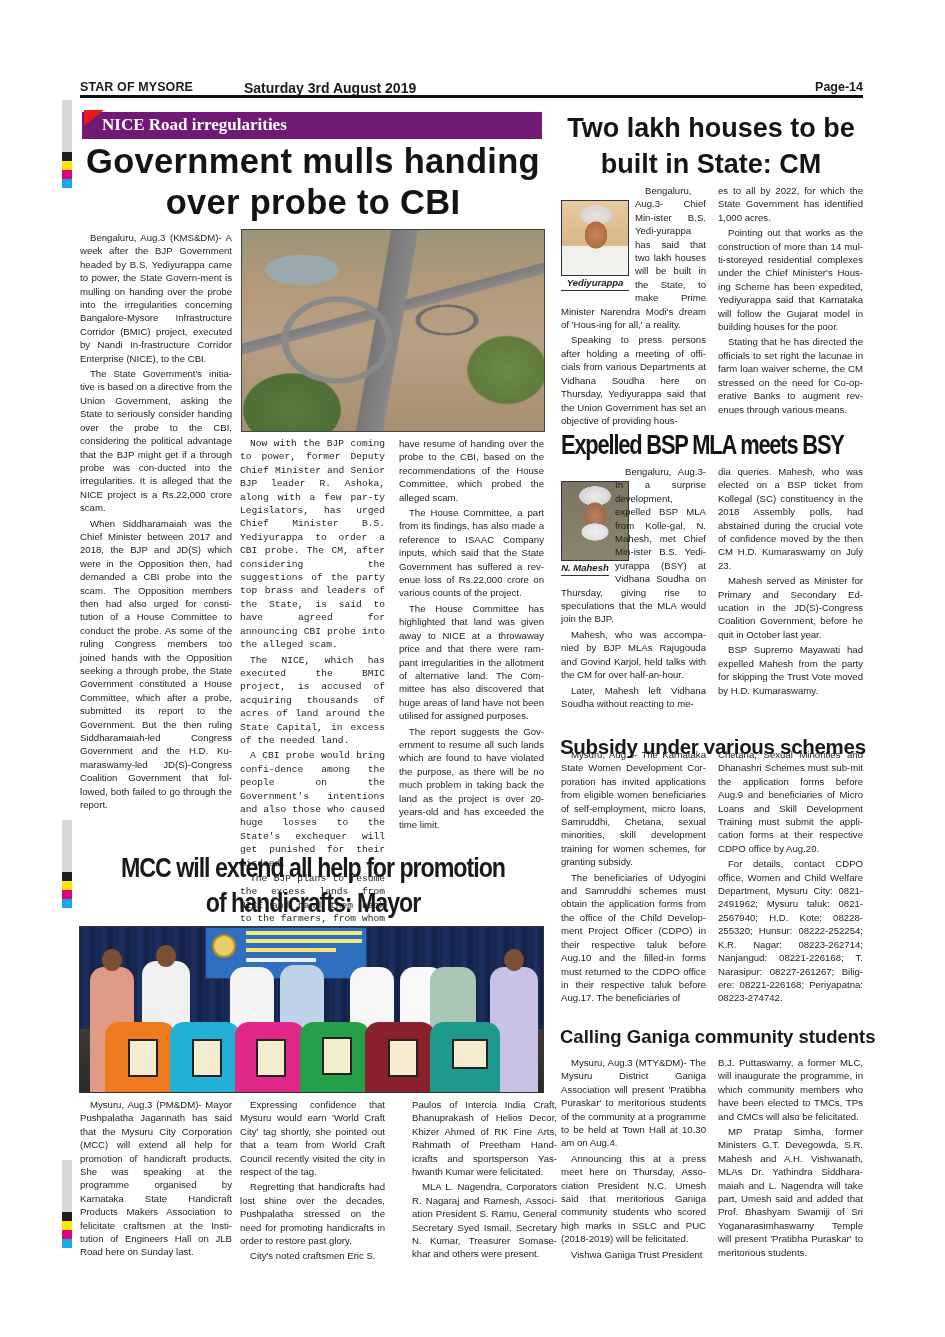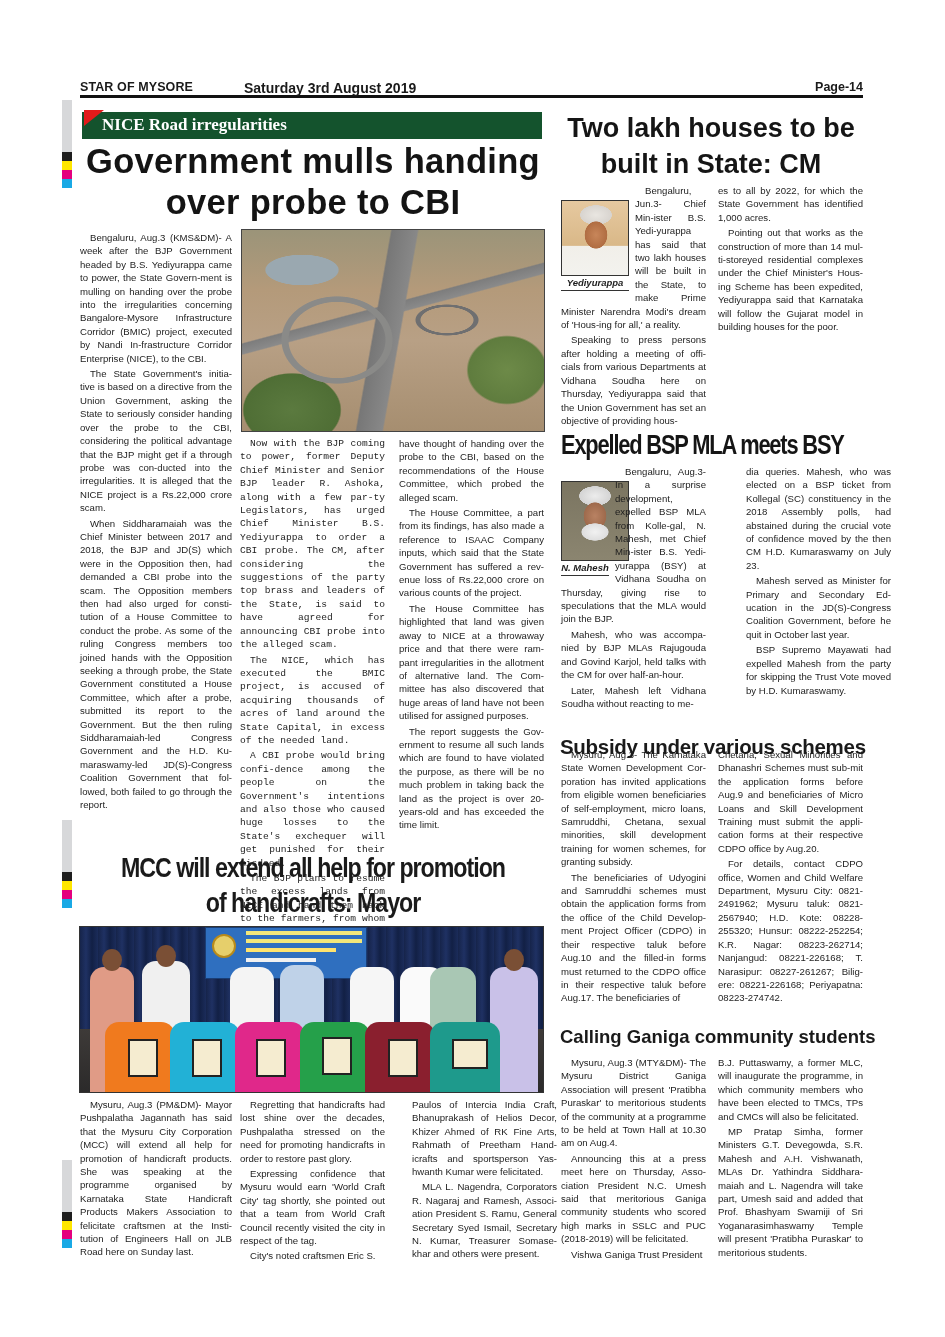--- a/index.html
+++ b/index.html
@@ -14,21 +14,21 @@
   .mh-date { left: 164px; top: 0; font-weight: bold; font-size: 14px; }
   .mh-page { right: 0; top: 0; font-weight: bold; font-size: 12.5px; }
 
   
   .reg { width: 10px; }
   .reg .bar { width: 10px; background: #d7d8da; }
   .reg .sw { width: 10px; height: 9px; }
   .k { background: #1e1e1e; } .y { background: #ffe600; } .m { background: #e5007e; } .c { background: #19a9e5; }
 
   
-  .kicker { left: 82px; top: 112px; width: 460px; height: 27px; background: #14532d; }
+  .kicker { left: 82px; top: 112px; width: 460px; height: 27px; background: #701a75; }
   .kicker .flag { position: absolute; left: 2px; top: -2px; width: 0; height: 0; border-top: 16px solid #e21a1a; border-right: 20px solid transparent; }
   .kicker span { position: absolute; left: 20px; top: 3px; color: #fff; font-family: "Liberation Serif", serif; font-weight: bold; font-size: 17px; }
 
   h1.lead { left: 80px; top: 141px; width: 466px; text-align: center; font-family: "Liberation Sans", sans-serif; font-weight: bold; font-size: 34.5px; line-height: 41px; color: #141414; letter-spacing: 0.3px; }
 
   .col { font-size: 9.6px; line-height: 13.4px; text-align: justify; color: #1d1d1d; hyphens: manual; }
   .col p { text-indent: 10px; margin-bottom: 2px; }
   .col p.noindent { text-indent: 0; }
 
   
@@ -119,21 +119,21 @@
 <div class="abs aerial"></div>
 
 <div class="abs col" style="left:240px; top:437px; width:145px;font-family:Liberation Mono, monospace;">
   <p>Now with the BJP coming to power, former Deputy Chief Minister and Senior BJP leader R. Ashoka, along with a few par-ty Legislators, has urged Chief Minister B.S. Yediyurappa to order a CBI probe. The CM, after considering the suggestions of the party top brass and leaders of the State, is said to have agreed for announcing CBI probe into the alleged scam.</p>
   <p>The NICE, which has executed the BMIC project, is accused of acquiring thousands of acres of land around the State Capital, in excess of the needed land.</p>
   <p>A CBI probe would bring confi-dence among the people on the Government's intentions and also those who caused huge losses to the State's exchequer will get punished for their misdeed.</p>
   <p>The BJP plans to resume the excess lands from NICE and hand them back to the farmers, from whom the lands were acquired.</p>
   <p>With the party batting for a CBI probe, CM Yediyurappa is said to</p>
 </div>
 <div class="abs col" style="left:399px; top:437px; width:145px;">
-  <p class="noindent">have thought of handing over the probe to the CBI, based on the recommendations of the House Committee, which probed the alleged scam.</p>
+  <p class="noindent">have resume of handing over the probe to the CBI, based on the recommendations of the House Committee, which probed the alleged scam.</p>
   <p>The House Committee, a part from its findings, has also made a reference to ISAAC Company inputs, which said that the State Government has suffered a rev-enue loss of Rs.22,000 crore on various counts of the project.</p>
   <p>The House Committee has highlighted that land was given away to NICE at a throwaway price and that there were ram-pant irregularities in the allotment of alternative land. The Com-mittee has also discovered that huge areas of land have not been utilised for assigned purposes.</p>
   <p>The report suggests the Gov-ernment to resume all such lands which are found to have violated the purpose, as there will be no much problem in taking back the land as the project is over 20-years-old and has exceeded the time limit.</p>
 </div>
 
 <div class="abs" style="left:80px; top:851px; width:466px; text-align:center;">
   <div style="font-weight:bold; font-size:27px; line-height:35px; letter-spacing:-1.2px; transform:scaleX(0.86); transform-origin:center top; white-space:nowrap;">MCC will extend all help for promotion</div>
   <div style="font-weight:bold; font-size:27px; line-height:35px; letter-spacing:-1.2px; transform:scaleX(0.86); transform-origin:center top; white-space:nowrap;">of handicrafts: Mayor</div>
 </div>
 
@@ -169,58 +169,59 @@
   <div class="cert" style="left:176px; top:112px; width:30px; height:38px;"></div>
   <div class="cert" style="left:242px; top:110px; width:30px; height:38px;"></div>
   <div class="cert" style="left:308px; top:112px; width:30px; height:38px;"></div>
   <div class="cert" style="left:372px; top:112px; width:36px; height:30px;"></div>
 </div>
 
 <div class="abs col" style="left:80px; top:1098px; width:152px;">
   <p>Mysuru, Aug.3 (PM&amp;DM)- Mayor Pushpalatha Jagannath has said that the Mysuru City Corporation (MCC) will extend all help for promotion of handicraft products. She was speaking at the programme organised by Karnataka State Handicraft Products Makers Association to felicitate craftsmen at the Insti-tution of Engineers Hall on JLB Road here on Sunday last.</p>
 </div>
 <div class="abs col" style="left:240px; top:1098px; width:145px;">
+  <p>Expressing confidence that Mysuru would earn 'World Craft City' tag shortly, she pointed out that a team from World Craft Council recently visited the city in respect of the tag.</p>
   <p>Regretting that handicrafts had lost shine over the decades, Pushpalatha stressed on the need for promoting handicrafts in order to restore past glory.</p>
-  <p>Expressing confidence that Mysuru would earn 'World Craft City' tag shortly, she pointed out that a team from World Craft Council recently visited the city in respect of the tag.</p>
   <p>City's noted craftsmen Eric S.</p>
 </div>
 <div class="abs col" style="left:412px; top:1098px; width:145px;">
   <p class="noindent">Paulos of Intercia India Craft, Bhanuprakash of Helios Decor, Khizer Ahmed of RK Fine Arts, Rahmath of Preetham Hand-icrafts and sportsperson Yas-hwanth Kumar were felicitated.</p>
   <p>MLA L. Nagendra, Corporators R. Nagaraj and Ramesh, Associ-ation President S. Ramu, General Secretary Syed Ismail, Secretary N. Kumar, Treasurer Somase-khar and others were present.</p>
 </div>
 
 <h2 class="abs two">Two lakh houses to be built in State: CM</h2>
 
 <div class="abs col" style="left:561px; top:184px; width:145px;">
   <div style="float:left; width:68px; margin:16px 6px 2px 0;">
     <div class="photo-box face1" style="width:68px; height:76px;"></div>
     <div class="cap">Yediyurappa</div>
   </div>
-  <p>Bengaluru, Jun.3- Chief Min-ister B.S. Yedi-yurappa has said that two lakh houses will be built in the State, to make Prime Minister Narendra Modi's dream of 'Hous-ing for all,' a reality.</p>
+  <p>Bengaluru, Aug.3- Chief Min-ister B.S. Yedi-yurappa has said that two lakh houses will be built in the State, to make Prime Minister Narendra Modi's dream of 'Hous-ing for all,' a reality.</p>
   <p>Speaking to press persons after holding a meeting of offi-cials from various Departments at Vidhana Soudha here on Thursday, Yediyurappa said that the Union Government has set an objective of providing hous-</p>
 </div>
 <div class="abs col" style="left:718px; top:184px; width:145px;">
   <p class="noindent">es to all by 2022, for which the State Government has identified 1,000 acres.</p>
   <p>Pointing out that works as the construction of more than 14 mul-ti-storeyed residential complexes under the Chief Minister's Hous-ing Scheme has been expedited, Yediyurappa said that Karnataka will follow the Gujarat model in building houses for the poor.</p>
+  <p>Stating that he has directed the officials to set right the lacunae in farm loan waiver scheme, the CM stressed on the need for Co-op-erative Banks to augment rev-enues through various means.</p>
 </div>
 
 <div class="abs" style="left:561px; top:428px; width:302px; height:34px; overflow:visible;">
   <h2 class="cond" style="font-size:28px; line-height:34px; letter-spacing:-1.5px; transform:scaleX(0.78);">Expelled BSP MLA meets BSY</h2>
 </div>
 
 <div class="abs col" style="left:561px; top:465px; width:145px;">
   <div style="float:left; width:48px; margin:16px 6px 2px 0;">
     <div class="photo-box face2" style="width:68px; height:80px;"></div>
     <div class="cap">N. Mahesh</div>
   </div>
   <p>Bengaluru, Aug.3- In a surprise development, expelled BSP MLA from Kolle-gal, N. Mahesh, met Chief Min-ister B.S. Yedi-yurappa (BSY) at Vidhana Soudha on Thursday, giving rise to speculations that the MLA would join the BJP.</p>
   <p>Mahesh, who was accompa-nied by BJP MLAs Rajugouda and Govind Karjol, held talks with the CM for over half-an-hour.</p>
   <p>Later, Mahesh left Vidhana Soudha without reacting to me-</p>
 </div>
-<div class="abs col" style="left:718px; top:465px; width:145px;margin-left:28px;">
+<div class="abs col" style="left:718px; top:465px; width:145px;">
   <p class="noindent">dia queries. Mahesh, who was elected on a BSP ticket from Kollegal (SC) constituency in the 2018 Assembly polls, had abstained during the crucial vote of confidence moved by the then CM H.D. Kumaraswamy on July 23.</p>
   <p>Mahesh served as Minister for Primary and Secondary Ed-ucation in the JD(S)-Congress Coalition Government, before he quit in October last year.</p>
   <p>BSP Supremo Mayawati had expelled Mahesh from the party for skipping the Trust Vote moved by H.D. Kumaraswamy.</p>
 </div>
 
 <h2 class="abs" style="left:560px; top:714px; width:305px; font-weight:bold; font-size:20.5px; line-height:26px; letter-spacing:-0.3px; white-space:nowrap;margin-top:20px;">Subsidy under various schemes</h2>
 
 <div class="abs col" style="left:561px; top:748px; width:145px;">
   <p>Mysuru, Aug.3- The Karnataka State Women Development Cor-poration has invited applications from eligible women beneficiaries of self-employment, micro loans, Samruddhi, Chetana, sexual minorities, skill development training for women schemes, for granting subsidy.</p>
   <p>The beneficiaries of Udyogini and Samruddhi schemes must obtain the application forms from the office of the Child Develop-ment Project Officer (CDPO) in their respective taluk before Aug.10 and the filled-in forms must returned to the CDPO office in their respective taluk before Aug.17. The beneficiaries of</p>

